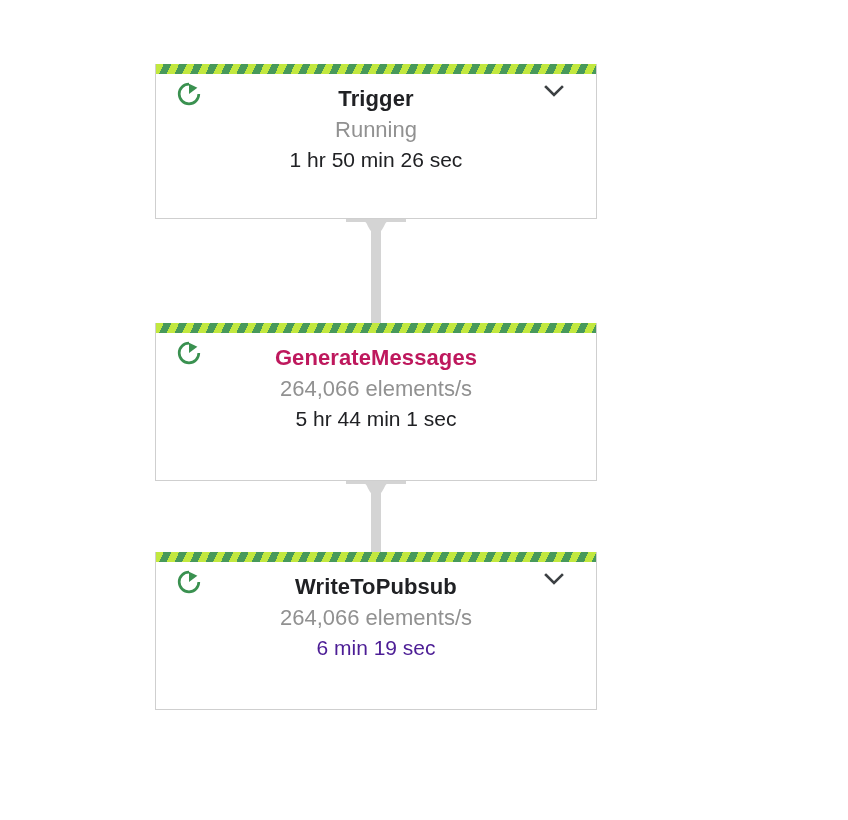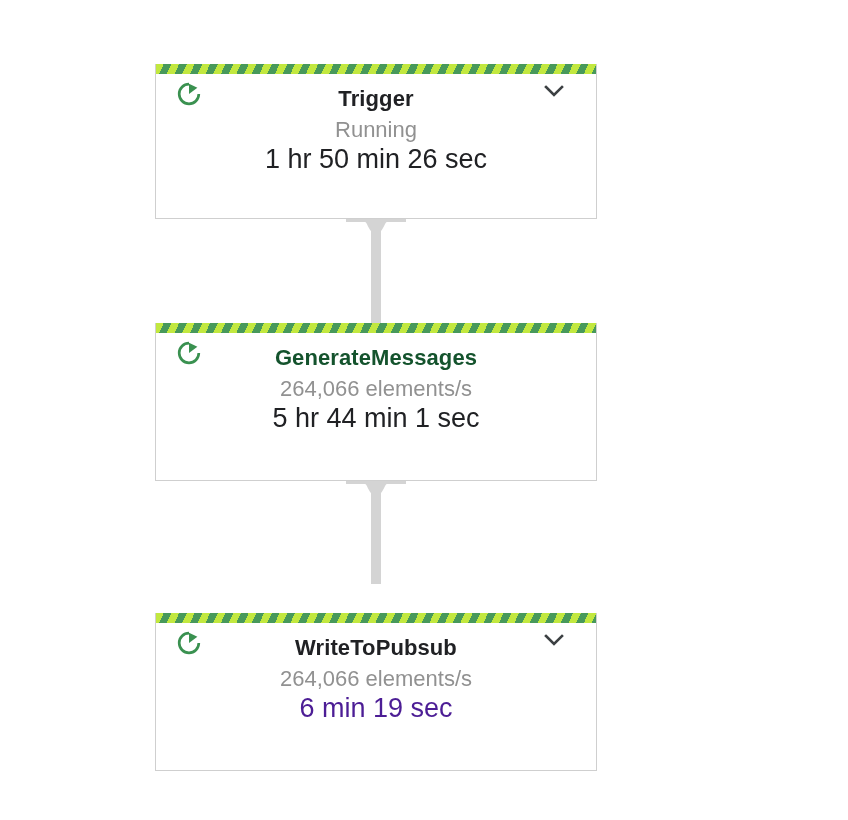--- a/index.html
+++ b/index.html
@@ -96,21 +96,21 @@
 
   .node-metric {
     font-size: 22px;
     font-weight: normal;
     color: #919191;
     line-height: 31px;
     white-space: nowrap;
   }
 
   .node-duration {
-    font-size: 27px;
+    font-size: 21px;
     font-weight: normal;
     color: #202124;
     line-height: 29px;
     white-space: nowrap;
   }
 </style>
 </head>
 <body>
 
 <div id="graph-canvas" style="background: rgb(255, 255, 255); border-radius: 10px;">
@@ -150,27 +150,27 @@
     <div class="node" style="top: 323px; min-height: 158px; border-color: rgb(207, 207, 207);">
       <div class="node-stripe" style="background-image: repeating-linear-gradient(115deg, rgb(194, 232, 63) 0px, rgb(194, 232, 63) 7px, rgb(71, 153, 90) 7px, rgb(71, 153, 90) 14px);"></div>
       <div class="node-body">
         <span class="status-icon">
           <svg width="28" height="28" viewBox="0 0 24 24">
             <path d="M12 3.6 A8.4 8.4 0 1 0 20.4 12" fill="none" stroke="#3a9150" stroke-width="2.3" stroke-linecap="butt"></path>
             <path d="M12 12 L12 3.2 L19.2 6.6 Z" fill="#3a9150"></path>
           </svg>
         </span>
         <div class="node-text">
-          <div class="node-title" style="color: #14532d;">GenerateMessages</div>
+          <div class="node-title" style="color: #be185d;">GenerateMessages</div>
           <div class="node-metric" style="color: rgb(145, 145, 145);">264,066 elements/s</div>
           <div class="node-duration" style="color: rgb(32, 33, 36);">5 hr 44 min 1 sec</div>
         </div>
       </div>
     </div>
-    <div class="node" style="top: 613px; min-height: 158px; border-color: rgb(207, 207, 207);">
+    <div class="node" style="top: 552px; min-height: 158px; border-color: rgb(207, 207, 207);">
       <div class="node-stripe" style="background-image: repeating-linear-gradient(115deg, rgb(194, 232, 63) 0px, rgb(194, 232, 63) 7px, rgb(71, 153, 90) 7px, rgb(71, 153, 90) 14px);"></div>
       <div class="node-body">
         <span class="status-icon">
           <svg width="28" height="28" viewBox="0 0 24 24">
             <path d="M12 3.6 A8.4 8.4 0 1 0 20.4 12" fill="none" stroke="#3a9150" stroke-width="2.3" stroke-linecap="butt"></path>
             <path d="M12 12 L12 3.2 L19.2 6.6 Z" fill="#3a9150"></path>
           </svg>
         </span>
         <span class="expand-icon">
           <svg width="26" height="22" viewBox="0 0 26 22">

